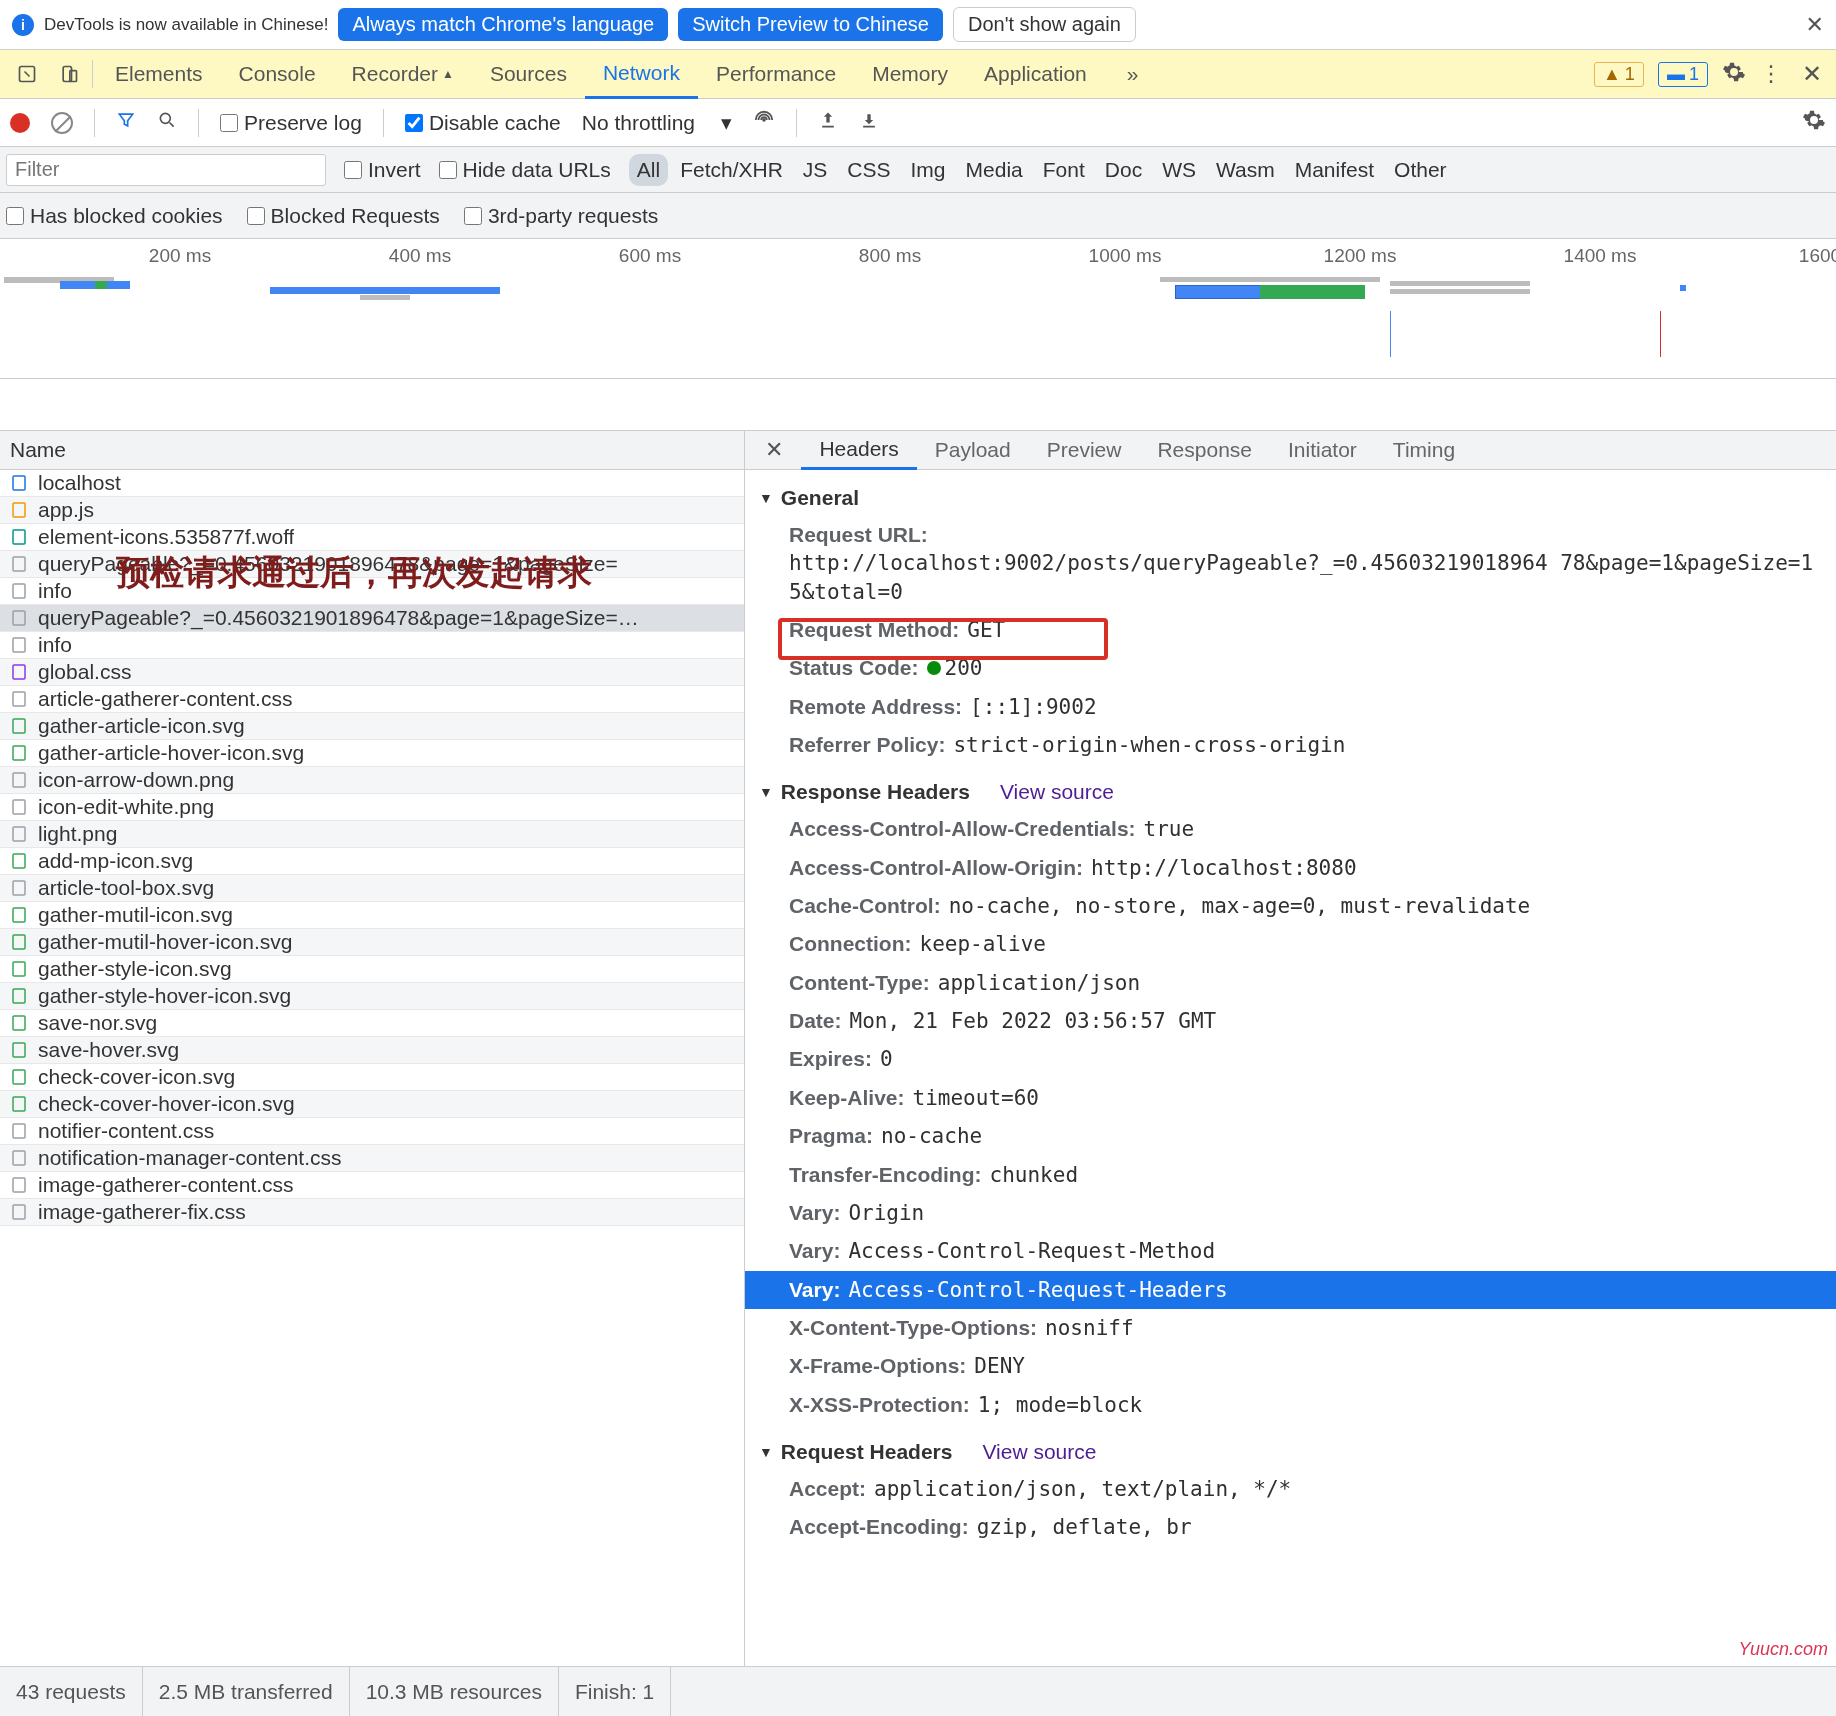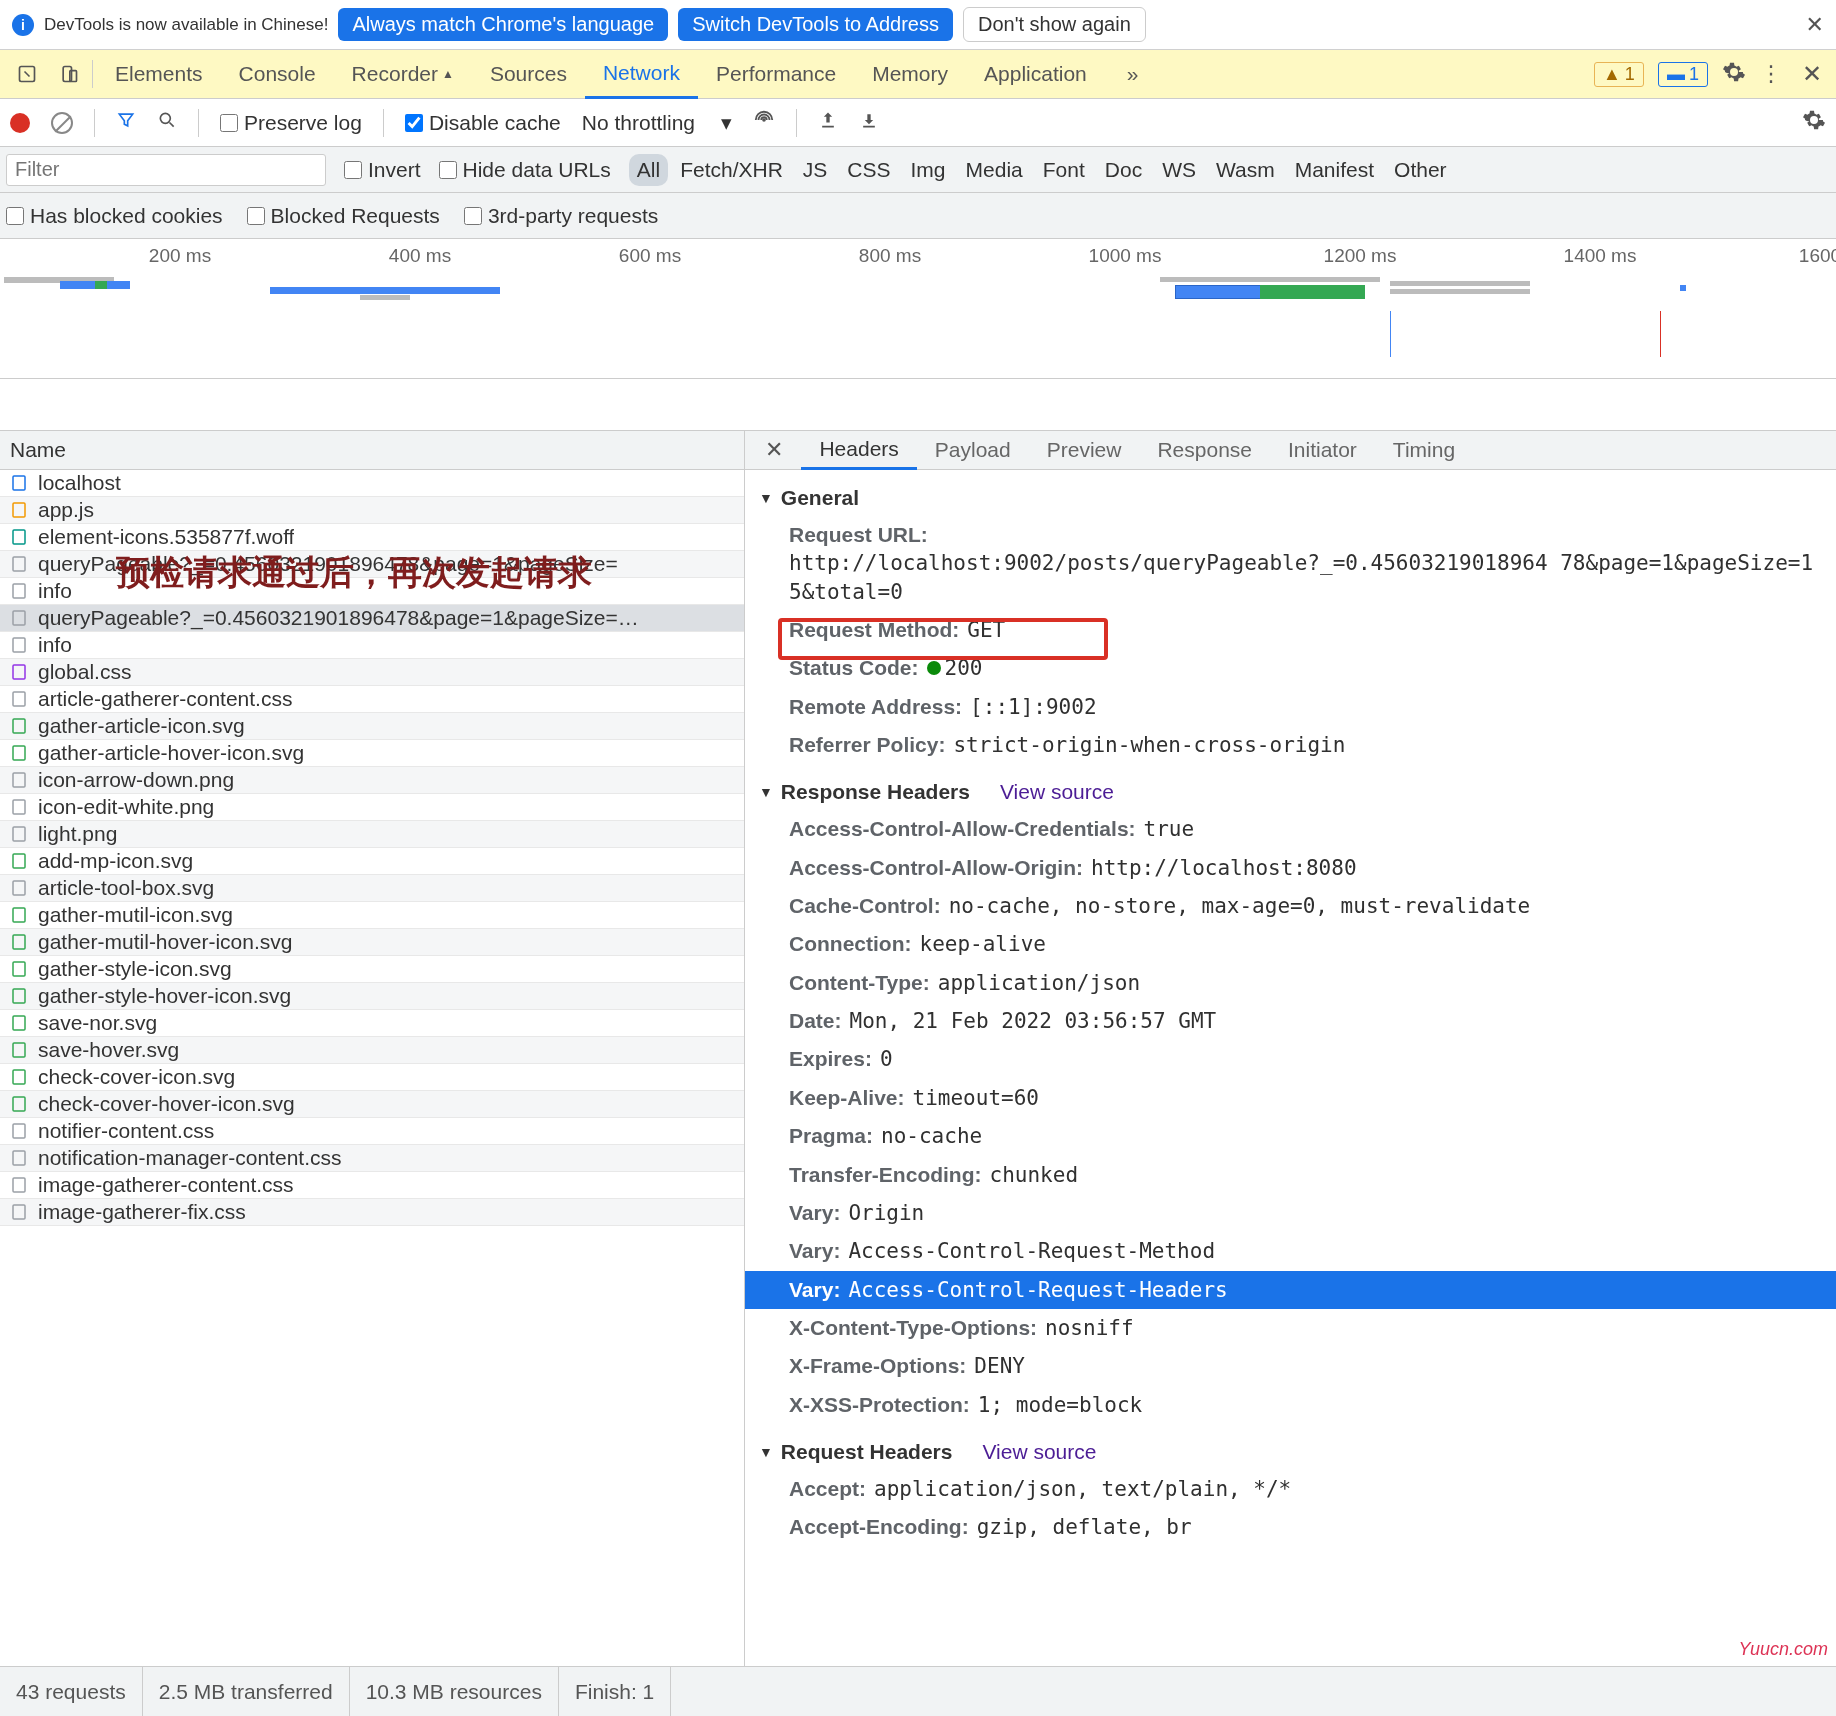--- a/index.html
+++ b/index.html
@@ -67,21 +67,21 @@
 .status-cell { padding:0 16px; border-right:1px solid #ccc; height:100%; display:flex; align-items:center; color:#555; font-size:21px; white-space:nowrap; }
 .watermark { position:absolute; right:8px; bottom:56px; color:#d35; font-size:18px; font-style:italic; }
 </style>
 </head>
 <body>
 
 <div class="infobar">
   <div class="info-icon">i</div>
   <span class="infobar-text">DevTools is now available in Chinese!</span>
   <span class="btn-blue">Always match Chrome's language</span>
-  <span class="btn-blue">Switch DevTools to Address</span>
+  <span class="btn-blue">Switch Preview to Chinese</span>
   <span class="btn-white">Don't show again</span>
   <span class="close-x">✕</span>
 </div>
 
 <div class="tabbar">
   <div class="tabicon">
       <svg viewBox="0 0 24 24" fill="none" stroke="currentColor" stroke-width="2">
         <rect x="3" y="3" width="18" height="18" rx="2"></rect>
         <path d="M9 9l6 6"></path>
       </svg>

